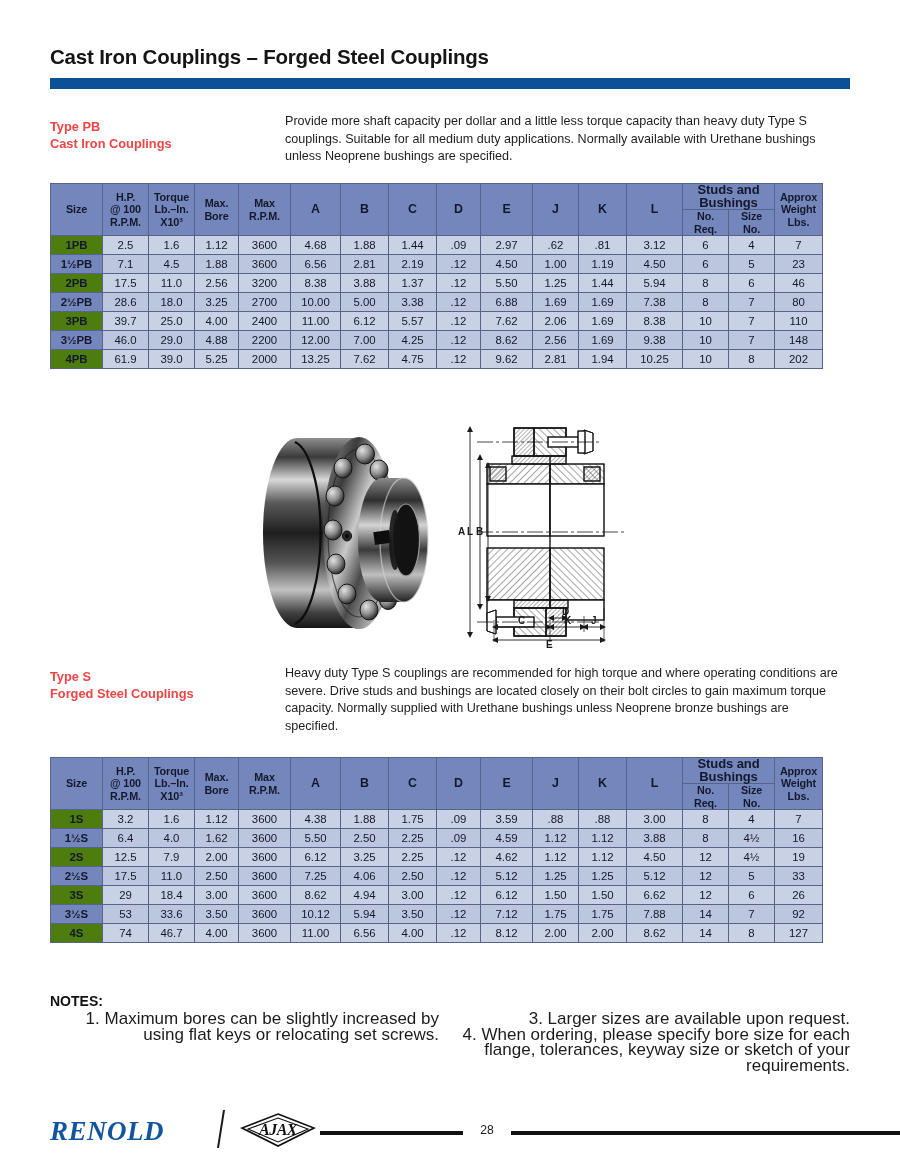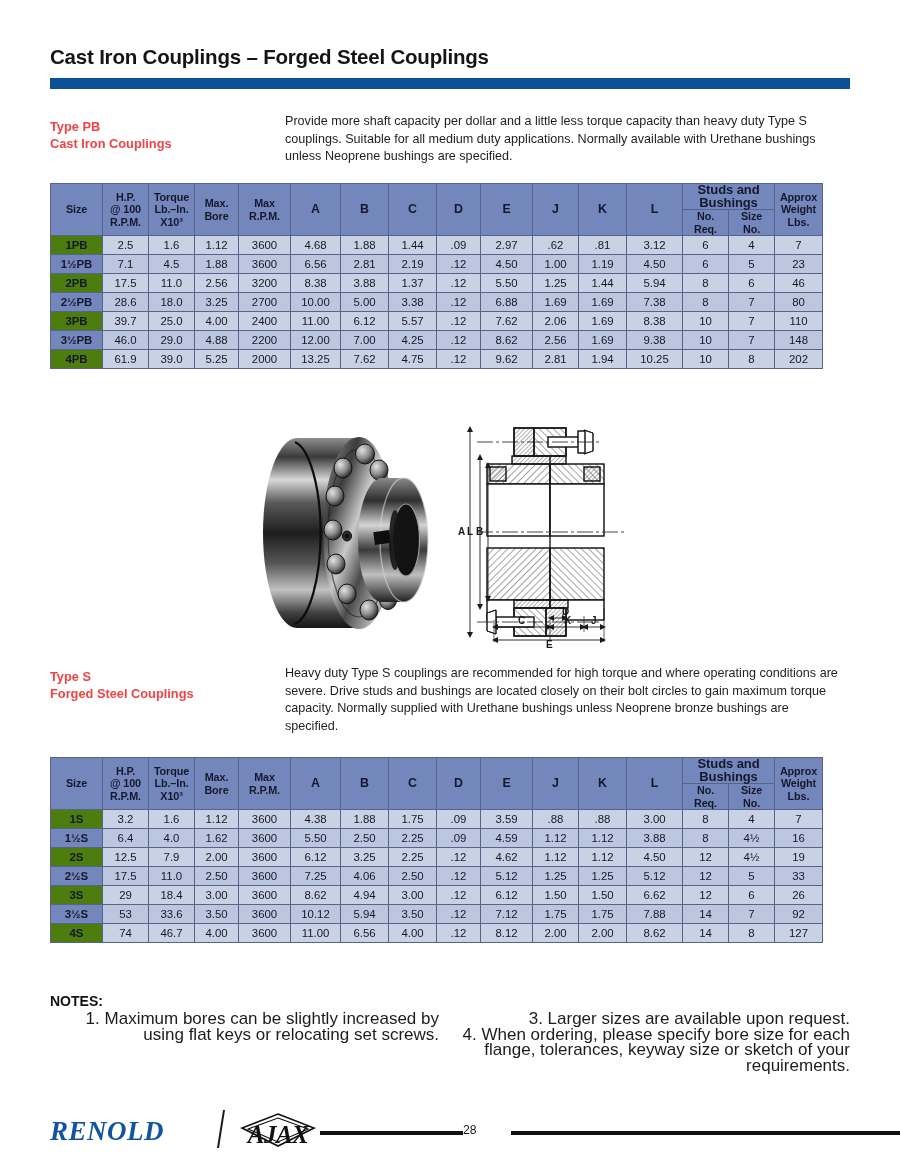--- a/index.html
+++ b/index.html
@@ -174,40 +174,40 @@
     top: 8px;
     width: 80px;
     height: 36px;
   }
   .logo-ajax-text {
     position: absolute;
     left: 0; top: 9px;
     width: 80px;
     text-align: center;
     font-family: "Liberation Serif", serif;
-    font-size: 25px;
+    font-size: 16px;
     font-weight: bold;
     font-style: italic;
     color: #111;
     letter-spacing: -0.5px;
   }
   .footer-rule-left {
     position: absolute;
     left: 270px;
     top: 27px;
     width: 143px;
     height: 4px;
     background: #111;
   }
   .footer-page {
     position: absolute;
     left: 413px;
     top: 19px;
     width: 48px;
-    text-align: left;
+    text-align: center;
     font-size: 12.2px;
     color: #1a1a1a;
   }
   .footer-rule-right {
     position: absolute;
     left: 461px;
     top: 27px;
     width: 389px;
     height: 4px;
     background: #111;

